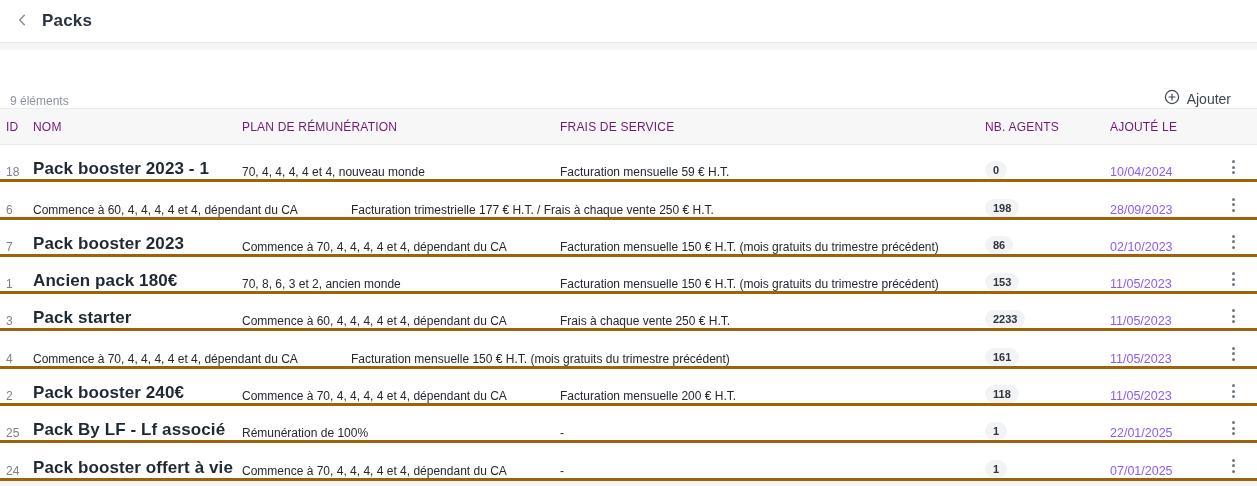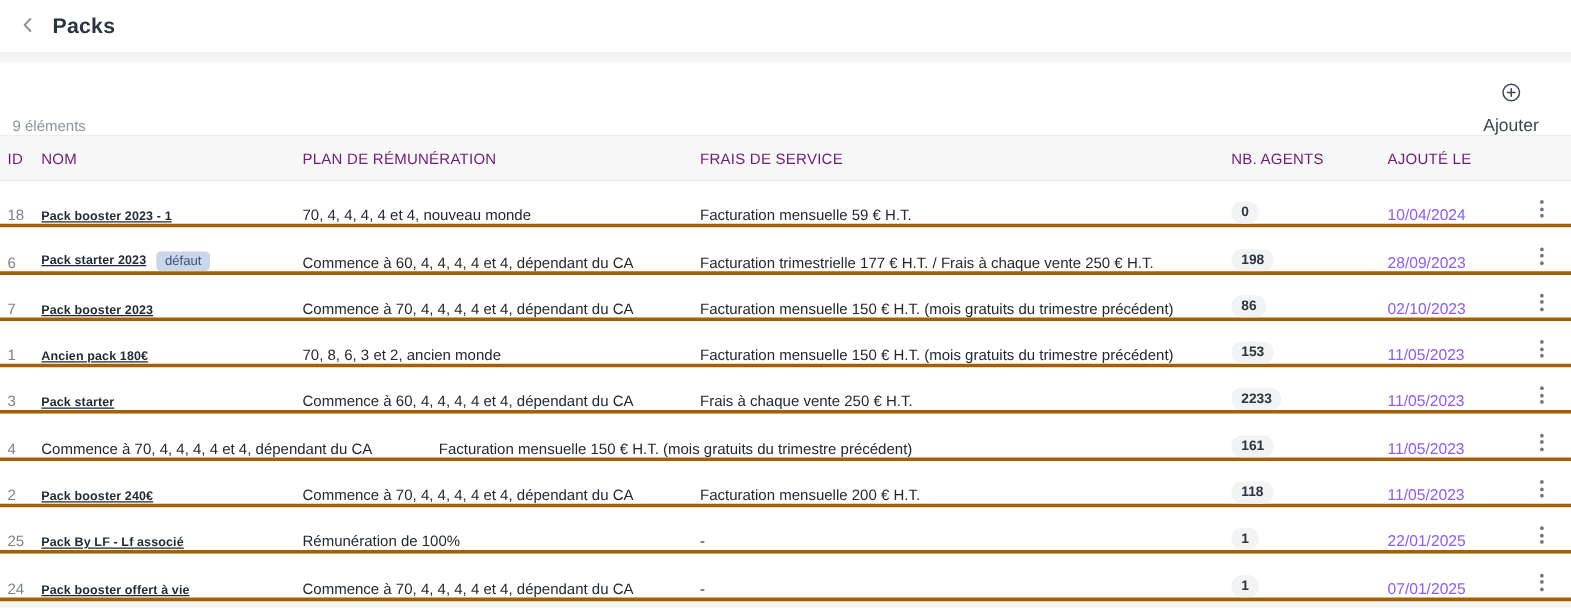--- a/index.html
+++ b/index.html
@@ -41,21 +41,21 @@
     display:flex;
     align-items:flex-end;
     justify-content:space-between;
     padding:0 26px 0 10px;
   }
   .count-label { font-size:12px; color:#8d939c; }
   .add-btn {
     display:flex; align-items:center; gap:7px;
     background:none; border:none; cursor:pointer;
     font-family:"Liberation Sans", sans-serif;
-    font-size:14px; color:#3d4654;flex-direction:column;
+    font-size:14px; color:#3d4654;
   }
 
   
   .table { width:100%; }
   .tr, .thead {
     display:flex;
     align-items:center;
     padding-left:6px;
     padding-right:12px;
   }
@@ -81,25 +81,24 @@
   .col-id     { width:27px;  }
   .col-nom    { width:209px; display:flex; align-items:center; gap:8px; }
   .col-plan   { width:318px; }
   .col-frais  { flex:1; }
   .col-agents { width:125px; }
   .col-date   { width:103px; }
   .col-menu   { width:32px; display:flex; justify-content:flex-end; }
 
   .id-text { font-size:12px; color:#7a828c; }
   .nom-text {
-    font-size:10px;
+    font-size:17px;
     font-weight:bold;
     color:#1f2933;
     letter-spacing:.1px;
-    text-decoration:underline;
   }
   .badge-defaut {
     font-size:10.5px;
     padding:2px 7px;
     border-radius:4px;
     flex:none;
   }
   .plan-text, .frais-text { font-size:12px; color:#24292f; }
   .pill {
     display:inline-block;
@@ -179,24 +178,20 @@
         <span class="kebab">
                 <i></i>
                 <i></i>
                 <i></i>
               </span>
       </button>
     </div>
   </div>
         <div class="tr">
     <div class="td col-id id-text">6</div>
-    <div class="td col-nom">
-      <span class="nom-text">Pack starter 2023</span>
-      <span class="badge-defaut" style="background: rgb(204, 214, 233); color: rgb(63, 81, 124);">défaut</span>
-    </div>
     <div class="td col-plan plan-text">Commence à 60, 4, 4, 4, 4 et 4, dépendant du CA</div>
     <div class="td col-frais frais-text">Facturation trimestrielle 177 € H.T. / Frais à chaque vente 250 € H.T.</div>
     <div class="td col-agents">
       <span class="pill">198</span>
     </div>
     <div class="td col-date date-text">28/09/2023</div>
     <div class="td col-menu">
       <button class="kebab-btn">
         <span class="kebab">
                 <i></i>

